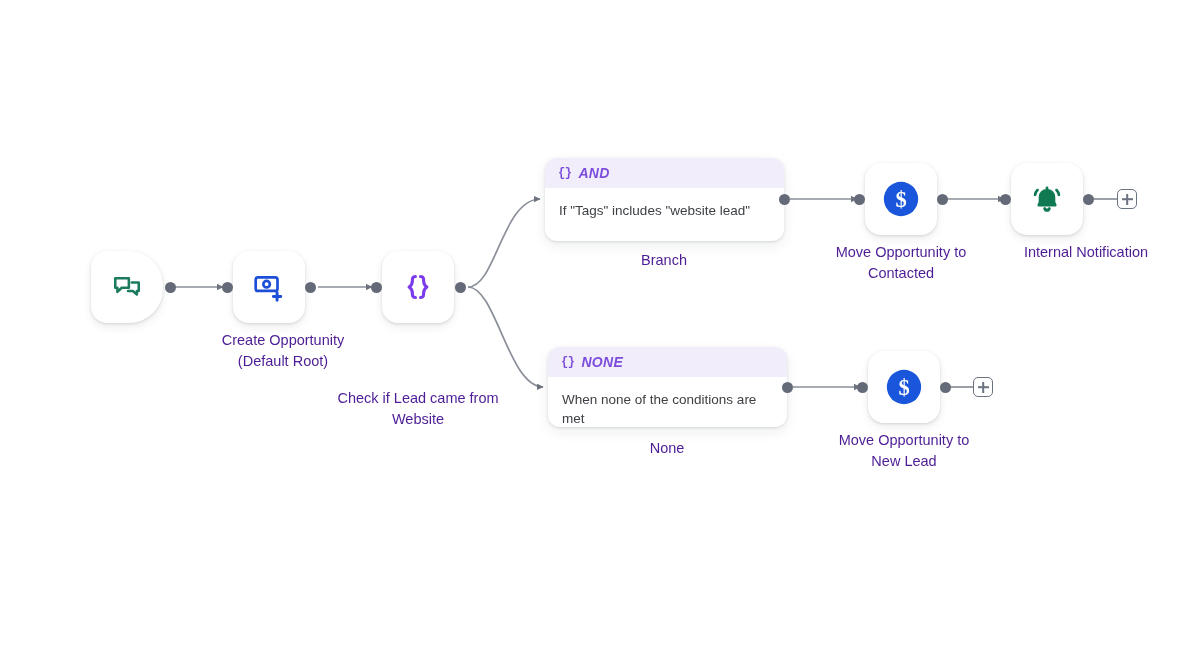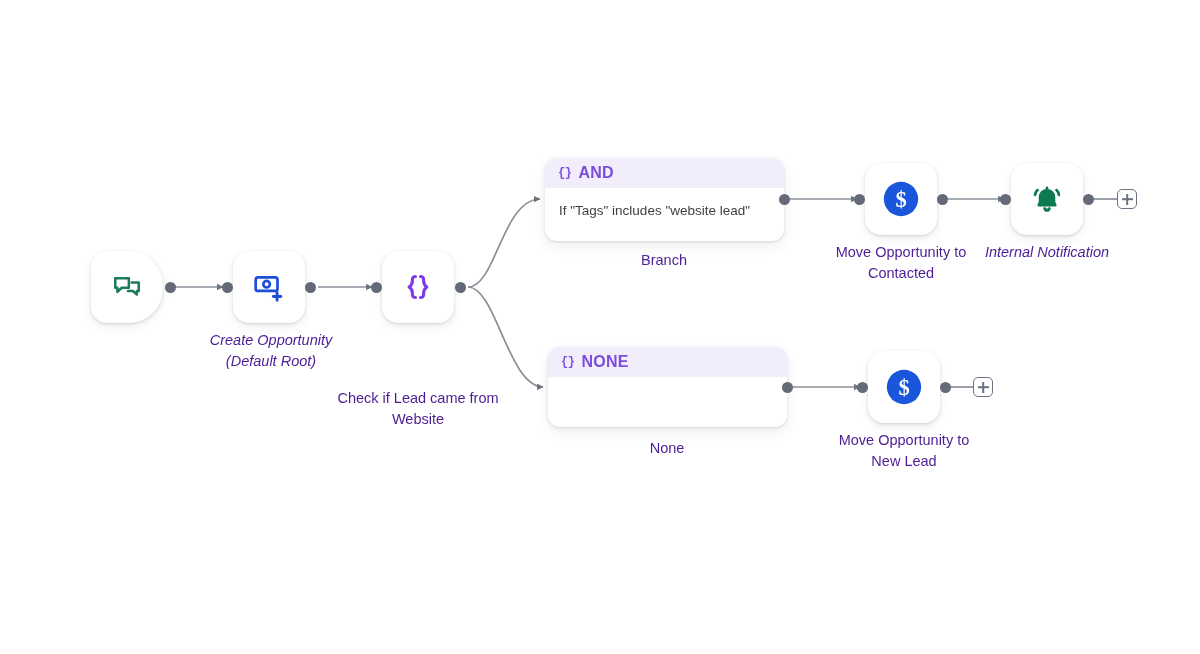--- a/index.html
+++ b/index.html
@@ -72,23 +72,24 @@
   }
   .cond-brace {
     color: #7c4ddb;
     font-size: 12px;
     font-weight: 700;
     font-family: "Liberation Mono", monospace;
     letter-spacing: -0.5px;
   }
   .cond-kind {
     color: #7c4ddb;
-    font-size: 16px;
+    font-size: 14px;
     font-weight: 700;
     letter-spacing: 0.3px;
+    font-style: italic;
   }
   .cond-body {
     padding: 13px 14px 0 14px;
     font-size: 13.5px;
     color: #3d4044;
     line-height: 19px;
   }
 
   
   .dot {
@@ -168,21 +169,21 @@
     <span>
       <svg width="34" height="34" viewBox="0 0 24 24" fill="none" stroke="#1d4ed8" stroke-width="1.9" stroke-linecap="round" stroke-linejoin="round">
         <rect x="2.6" y="5.2" width="15.4" height="9.6" rx="1.6"></rect>
         <circle cx="10.3" cy="10" r="2.3"></circle>
         <path d="M17.7 16.1v5.2M15.1 18.7h5.2" stroke-width="2.1"></path>
       </svg>
     </span>
   </div>
   <div class="dot" style="left:222px; top:282px;"></div>
   <div class="dot" style="left:305px; top:282px;"></div>
-  <div class="caption" style="left:181px; top:330px; width:180px;font-style:italic;">Create Opportunity
+  <div class="caption" style="left:193px; top:330px; width:180px;">Create Opportunity
 (Default Root)</div>
 
   <div class="node" style="left:382px; top:251px;">
     <span>
       <svg width="34" height="34" viewBox="0 0 24 24" fill="none" stroke="#7c3aed" stroke-width="2.2" stroke-linecap="round" stroke-linejoin="round">
         <path d="M10.2 4.6c-2.2 0-2.2 1.4-2.2 3.3 0 2-0.7 3.1-2.3 4.1 1.6 1 2.3 2.1 2.3 4.1 0 1.9 0 3.3 2.2 3.3"></path>
         <path d="M13.8 4.6c2.2 0 2.2 1.4 2.2 3.3 0 2 0.7 3.1 2.3 4.1-1.6 1-2.3 2.1-2.3 4.1 0 1.9 0 3.3-2.2 3.3"></path>
       </svg>
     </span>
   </div>
@@ -199,20 +200,21 @@
     <div class="cond-body">If "Tags" includes "website lead"</div>
   </div>
   <div class="dot" style="left:779px; top:194px;"></div>
   <div class="caption" style="left:574px; top:250px; width:180px;">Branch</div>
 
   <div class="cond-card" style="left:548px; top:347px; width:239px; height:80px;">
     <div class="cond-head">
       <span class="cond-brace">{}</span>
       <span class="cond-kind">NONE</span>
     </div>
+    <div class="cond-body">When none of the conditions are met</div>
   </div>
   <div class="dot" style="left:782px; top:382px;"></div>
   <div class="caption" style="left:577px; top:438px; width:180px;">None</div>
 
   <div class="node" style="left:865px; top:163px;">
     <span>
       <svg width="40" height="40" viewBox="0 0 24 24">
         <circle cx="12" cy="12" r="10.3" fill="#1a56db"></circle>
         <text x="12" y="16.6" text-anchor="middle" fill="#ffffff" font-family="Liberation Serif, serif" font-size="13.5" font-weight="bold">$</text>
       </svg>
@@ -230,21 +232,21 @@
         <path d="M10.3 18.7c0.3 0.9 0.9 1.4 1.7 1.4s1.4-0.5 1.7-1.4" fill="#0f7a52" stroke="#0f7a52"></path>
         <path d="M12 4.1v1.6"></path>
         <path d="M3.6 9.1c0.2-1.3 0.8-2.5 1.7-3.4"></path>
         <path d="M20.4 9.1c-0.2-1.3-0.8-2.5-1.7-3.4"></path>
       </svg>
     </span>
   </div>
   <div class="dot" style="left:1000px; top:194px;"></div>
   <div class="dot" style="left:1083px; top:194px;"></div>
   <div class="plus-btn" style="left:1117px; top:189px;"></div>
-  <div class="caption" style="left:957px; top:242px; width:180px;font-style:italic;">Internal Notification</div>
+  <div class="caption" style="left:996px; top:242px; width:180px;">Internal Notification</div>
 
   <div class="node" style="left:868px; top:351px;">
     <span>
       <svg width="40" height="40" viewBox="0 0 24 24">
         <circle cx="12" cy="12" r="10.3" fill="#1a56db"></circle>
         <text x="12" y="16.6" text-anchor="middle" fill="#ffffff" font-family="Liberation Serif, serif" font-size="13.5" font-weight="bold">$</text>
       </svg>
     </span>
   </div>
   <div class="dot" style="left:857px; top:382px;"></div>

